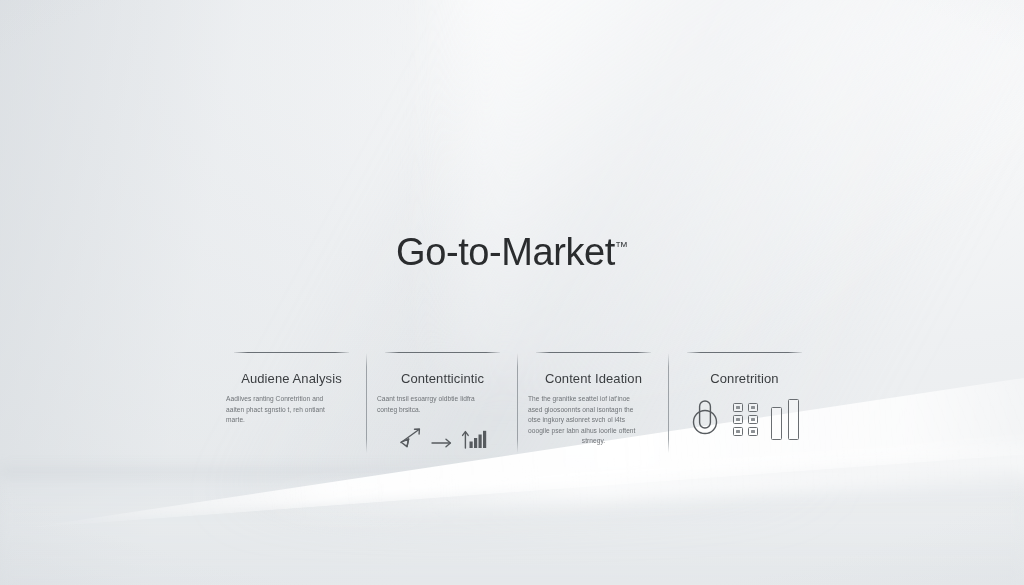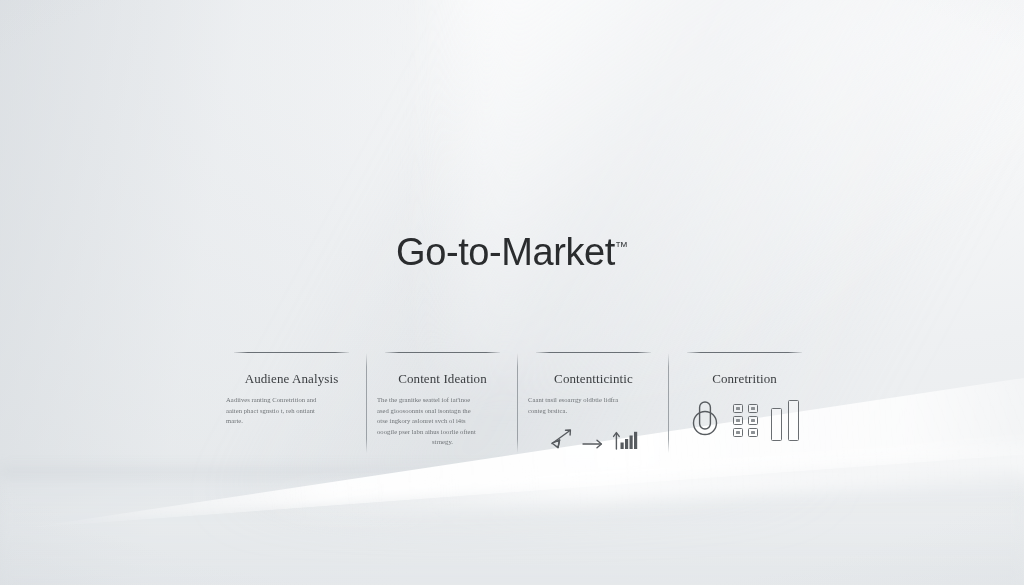--- a/index.html
+++ b/index.html
@@ -143,21 +143,20 @@
     color: #46494c;
   }
 
   .columns {
     position: absolute;
     top: 352px;
     left: 216px;
     width: 604px;
     height: 104px;
     display: flex;
-    font-family: Liberation Serif, serif;
   }
 
   .col {
     position: relative;
     flex: 1 1 0;
     padding: 0 10px;
     box-sizing: border-box;
   }
 
   .col + .col::before {
@@ -307,72 +306,72 @@
 
     <div class="columns">
 
       <div class="col">
         <div class="col-rule"></div>
         <div class="col-heading">Audiene Analysis</div>
         <div class="col-body">
           <div>Aadiives ranting Conretrition and</div>
           <div>aaiten phact sgnstio t, reh ontiant</div>
           <div>marte.</div>
+        </div>
+      </div>
+
+      <div class="col">
+        <div class="col-rule"></div>
+        <div class="col-heading">Contentticintic</div>
+        <div class="col-body">
+          <div>Caant tnsil esoarrgy oldbtie lidfra</div>
+          <div>conteg brsitca.</div>
+        </div>
+        <div class="icon-row">
+          <span>
+            <svg width="26" height="24" viewBox="0 0 26 24">
+              <path class="icon-stroke" d="M3 16.5 L21 3.5"></path>
+              <path class="icon-stroke" d="M16.5 3.2 L21.4 3.0 L21.1 8.0"></path>
+              <path class="icon-stroke" d="M3.2 16.2 L10.6 13.0 L9.0 20.6 Z"></path>
+              <path class="icon-stroke" d="M9.0 20.6 L10.6 13.0"></path>
+            </svg>
+          </span>
+          <span>
+            <svg width="22" height="14" viewBox="0 0 22 14">
+              <path class="icon-stroke" d="M1 7 L19 7"></path>
+              <path class="icon-stroke" d="M15 3.2 L19.4 7 L15 10.8"></path>
+            </svg>
+          </span>
+          <span>
+            <svg width="28" height="26" viewBox="0 0 28 26">
+              <path class="icon-stroke" d="M5.4 24 L5.4 8.2"></path>
+              <path class="icon-stroke" d="M2.6 11.4 L5.4 7.6 L8.2 11.4"></path>
+              <rect class="icon-fill" x="9.5" y="17.5" width="3.2" height="6.5"></rect>
+              <rect class="icon-fill" x="14.0" y="14.0" width="3.2" height="10"></rect>
+              <rect class="icon-fill" x="18.5" y="10.5" width="3.2" height="13.5"></rect>
+              <rect class="icon-fill" x="23.0" y="6.8" width="3.2" height="17.2"></rect>
+            </svg>
+          </span>
         </div>
       </div>
 
       <div class="col">
         <div class="col-rule"></div>
         <div class="col-heading">Content Ideation</div>
         <div class="col-body centered-last">
           <div>The the granitke seattel iof iat'inoe</div>
           <div>ased gioosoonnts onal isontagn the</div>
           <div>otse ingkory aslonret svch ol i4ts</div>
           <div>ooogile pser labn aihus ioorlie oftent</div>
           <div>strnegy.</div>
         </div>
       </div>
 
       <div class="col">
         <div class="col-rule"></div>
-        <div class="col-heading">Contentticintic</div>
-        <div class="col-body">
-          <div>Caant tnsil esoarrgy oldbtie lidfra</div>
-          <div>conteg brsitca.</div>
-        </div>
-        <div class="icon-row">
-          <span>
-            <svg width="26" height="24" viewBox="0 0 26 24">
-              <path class="icon-stroke" d="M3 16.5 L21 3.5"></path>
-              <path class="icon-stroke" d="M16.5 3.2 L21.4 3.0 L21.1 8.0"></path>
-              <path class="icon-stroke" d="M3.2 16.2 L10.6 13.0 L9.0 20.6 Z"></path>
-              <path class="icon-stroke" d="M9.0 20.6 L10.6 13.0"></path>
-            </svg>
-          </span>
-          <span>
-            <svg width="22" height="14" viewBox="0 0 22 14">
-              <path class="icon-stroke" d="M1 7 L19 7"></path>
-              <path class="icon-stroke" d="M15 3.2 L19.4 7 L15 10.8"></path>
-            </svg>
-          </span>
-          <span>
-            <svg width="28" height="26" viewBox="0 0 28 26">
-              <path class="icon-stroke" d="M5.4 24 L5.4 8.2"></path>
-              <path class="icon-stroke" d="M2.6 11.4 L5.4 7.6 L8.2 11.4"></path>
-              <rect class="icon-fill" x="9.5" y="17.5" width="3.2" height="6.5"></rect>
-              <rect class="icon-fill" x="14.0" y="14.0" width="3.2" height="10"></rect>
-              <rect class="icon-fill" x="18.5" y="10.5" width="3.2" height="13.5"></rect>
-              <rect class="icon-fill" x="23.0" y="6.8" width="3.2" height="17.2"></rect>
-            </svg>
-          </span>
-        </div>
-      </div>
-
-      <div class="col">
-        <div class="col-rule"></div>
         <div class="col-heading">Conretrition</div>
         <div class="icon-row-dist">
           <span>
             <svg width="30" height="40" viewBox="0 0 30 40">
               <circle class="icon-stroke" cx="15" cy="25" r="11.5"></circle>
               <rect class="icon-stroke" x="9.6" y="4" width="10.8" height="27" rx="5.4"></rect>
             </svg>
           </span>
           <span class="tile-grid">
             <span class="tile"></span>

